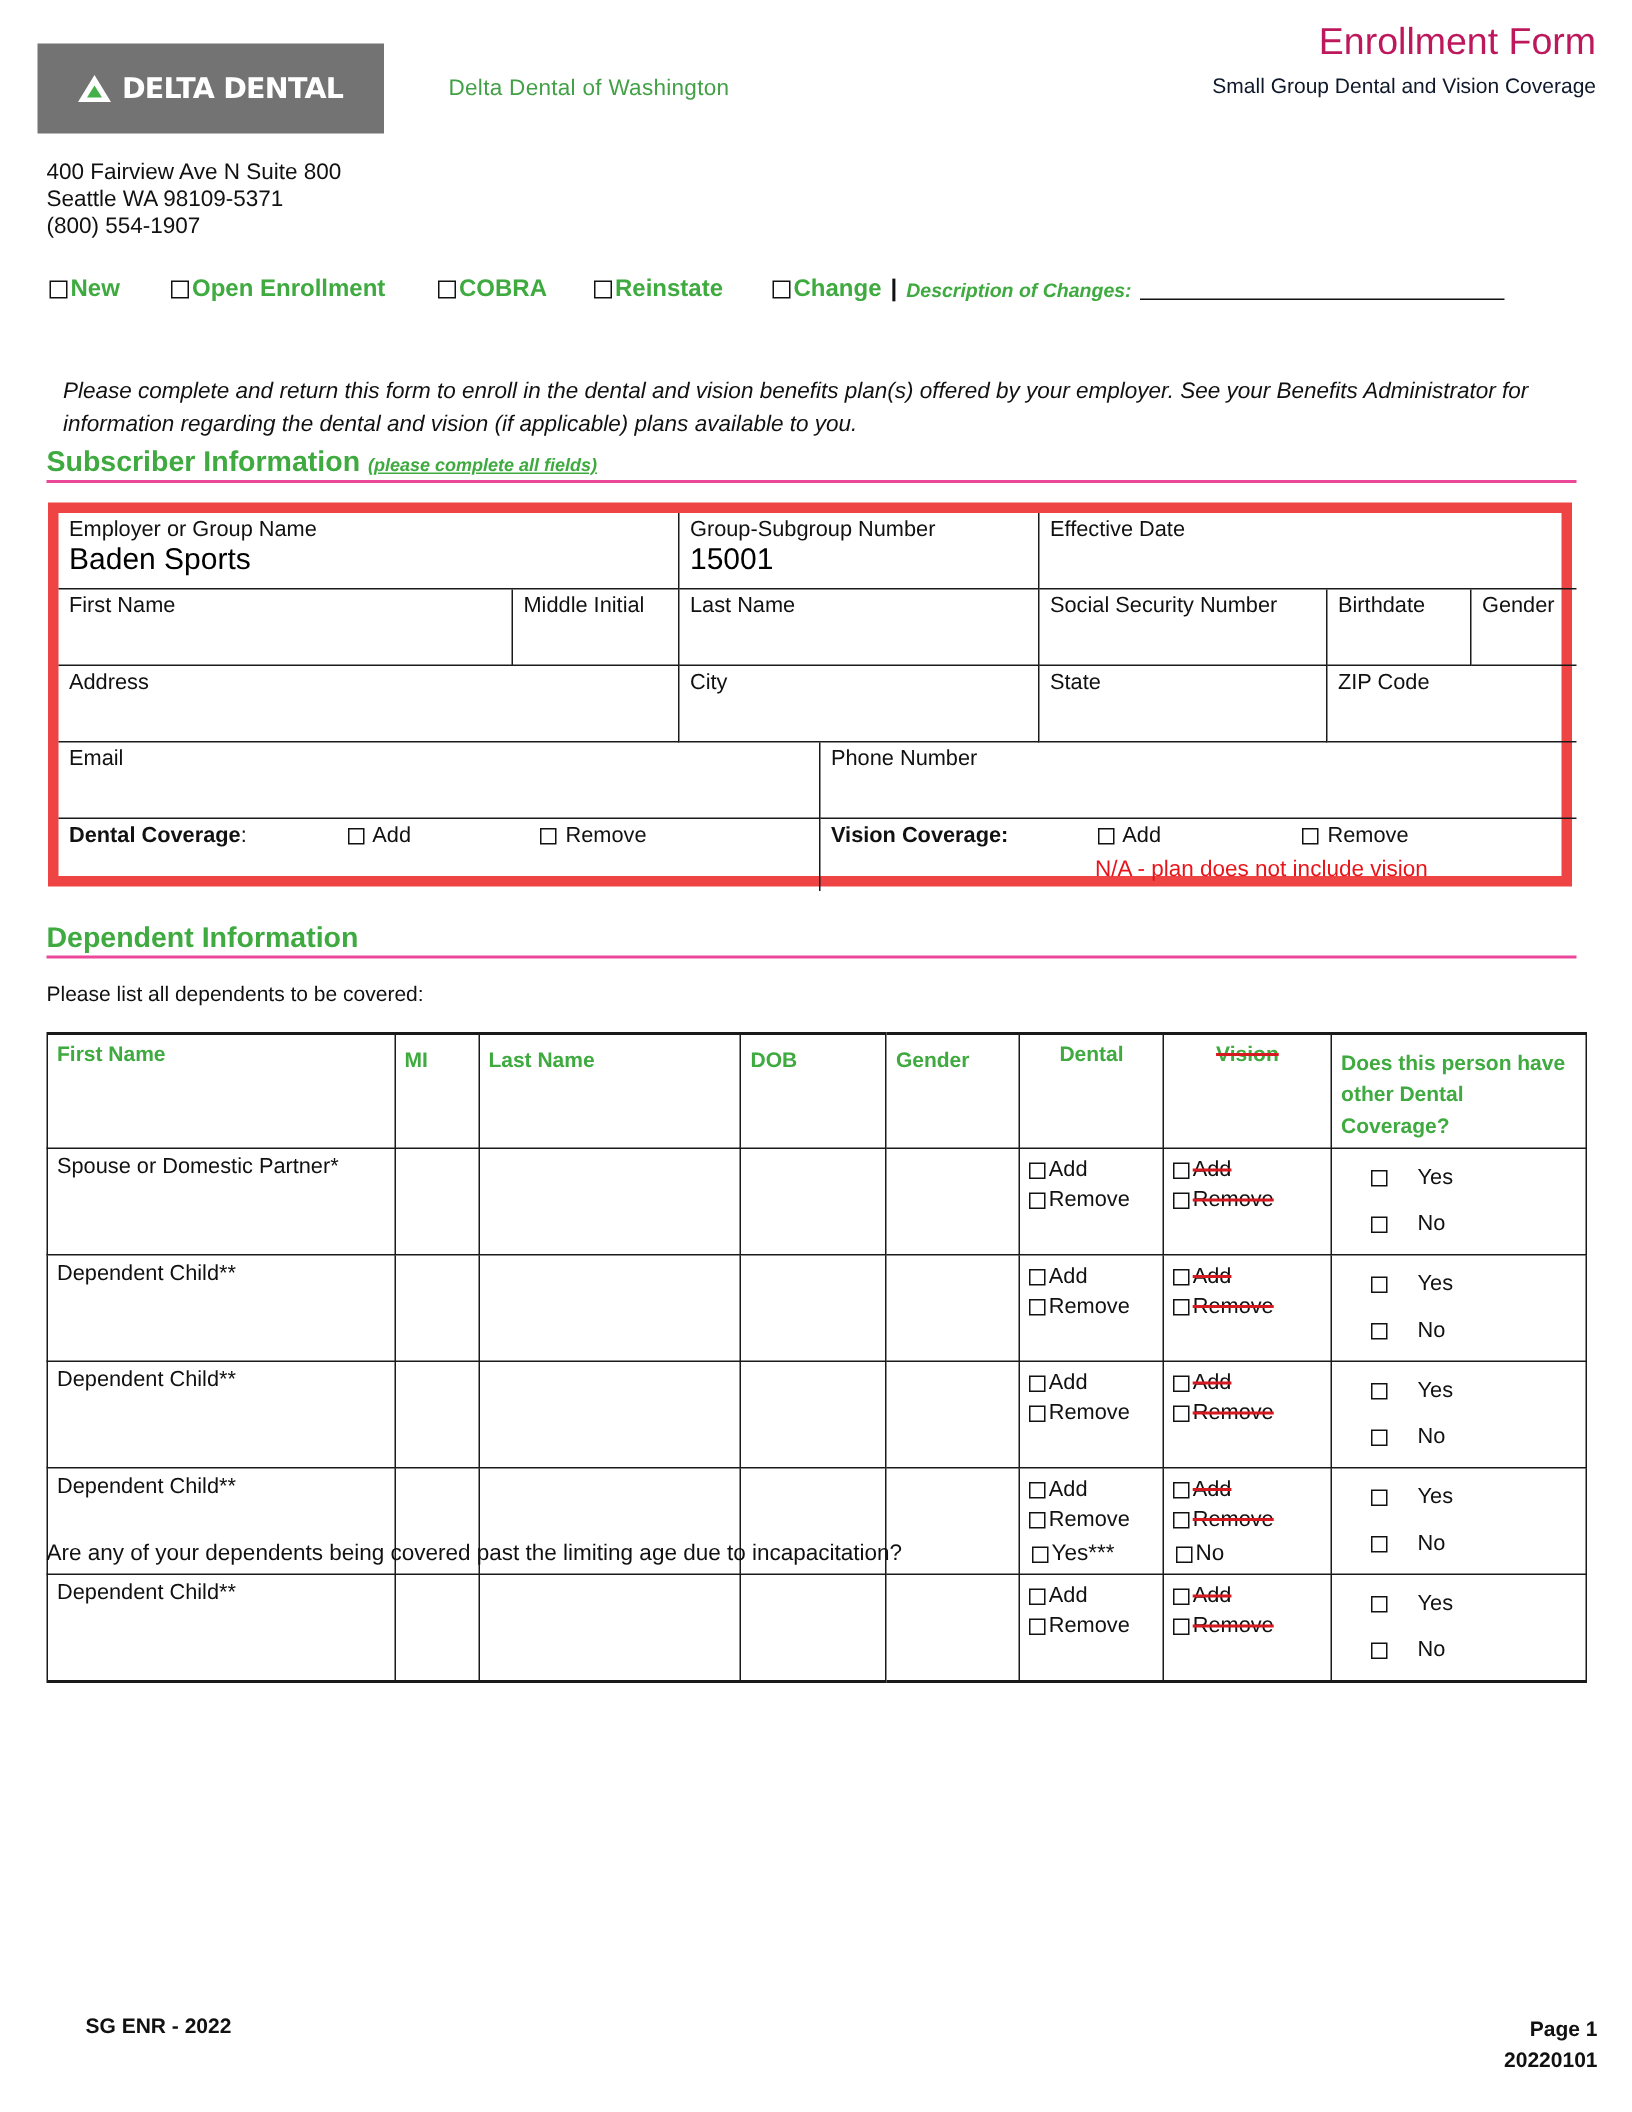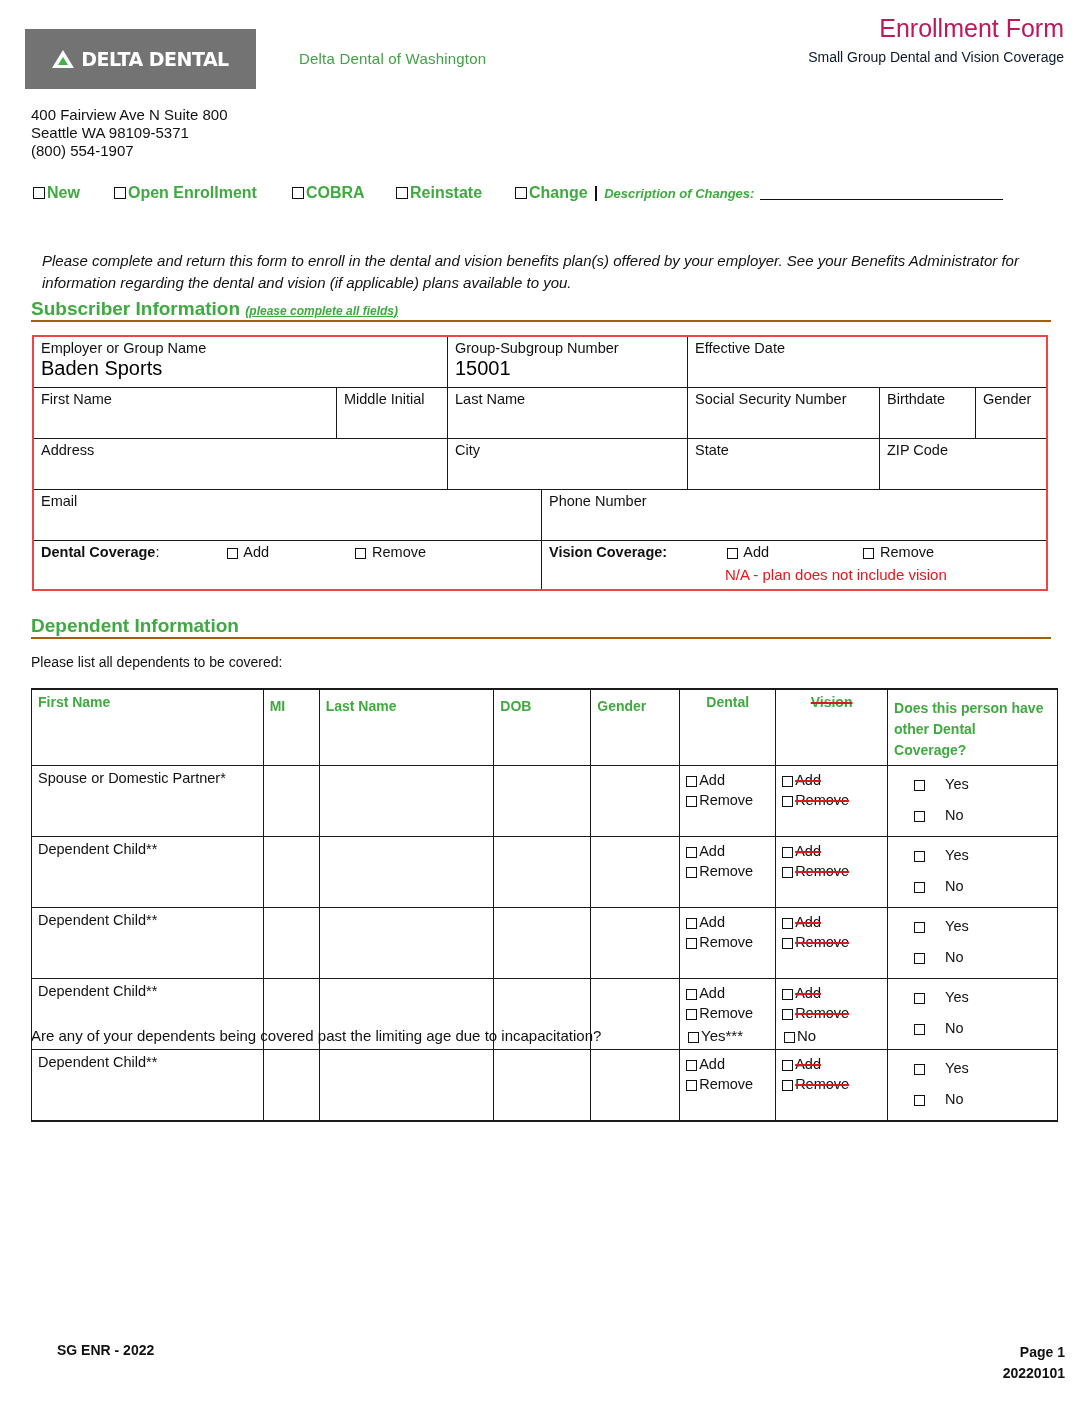--- a/index.html
+++ b/index.html
@@ -25,25 +25,25 @@
   .type-item { position: absolute; top: 0; white-space: nowrap; display: flex; align-items: center; }
   .cb { display: inline-block; width: 12px; height: 12px; border: 1.5px solid #111; background: #fff; margin-right: 2px; vertical-align: middle; }
   .cb.thin { border-width: 1.2px; width: 11px; height: 11px; }
   .pipe { color: #111; font-weight: bold; margin: 0 6px 0 6px; }
   .desc-label { font-style: italic; font-size: 13px; font-weight: bold; color: #3eaa3f; }
   .desc-line { display: inline-block; width: 243px; border-bottom: 1.5px solid #111; height: 14px; margin-left: 6px; }
 
   .intro { left: 42px; top: 232px; width: 1020px; font-size: 15px; font-style: italic; line-height: 22px; color: #111; margin-top: 18px; }
 
   
-  .section-h { left: 31px; width: 1020px; border-bottom: 2px solid #a16207; font-size: 19px; font-weight: bold; color: #3eaa3f; padding-bottom: 0px; }
+  .section-h { left: 31px; width: 1020px; border-bottom: 2px solid #ec4899; font-size: 19px; font-weight: bold; color: #3eaa3f; padding-bottom: 0px; }
   .section-h .note { font-size: 12px; font-style: italic; font-weight: bold; text-decoration: underline; }
 
   
-  .sub-table { left: 32px; top: 335px; width: 1016px; height: 256px; border: 2px solid #ef4444; }
+  .sub-table { left: 32px; top: 335px; width: 1016px; height: 256px; border: 7px solid #ef4444; }
   .cell { position: absolute; border-right: 1.5px solid #1a1a1a; border-bottom: 1.5px solid #1a1a1a; padding: 3px 7px; font-size: 14.5px; color: #111; }
   .cell .val { display: block; font-size: 20px; margin-top: 1px; color: #000; font-family: "Liberation Sans", sans-serif; }
   .cell.nr { border-right: none; }
   .cell.nb { border-bottom: none; }
   .bold { font-weight: bold; }
   .red { color: #e8141a; }
 
   
   .dep-intro { left: 31px; top: 654px; font-size: 14px; color: #111; }
   .dep-table { left: 31px; top: 688px; width: 1027px; border-collapse: collapse; font-size: 14.5px; }

